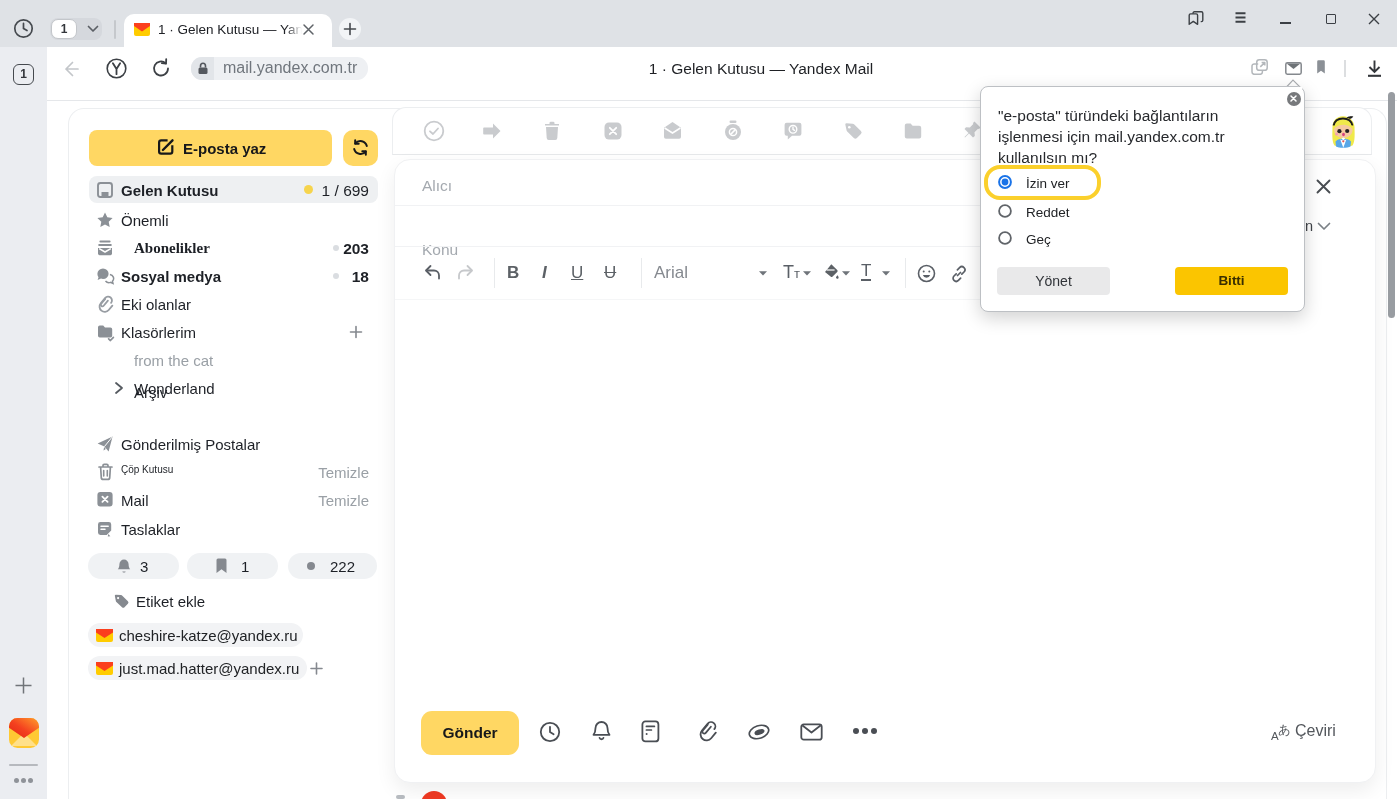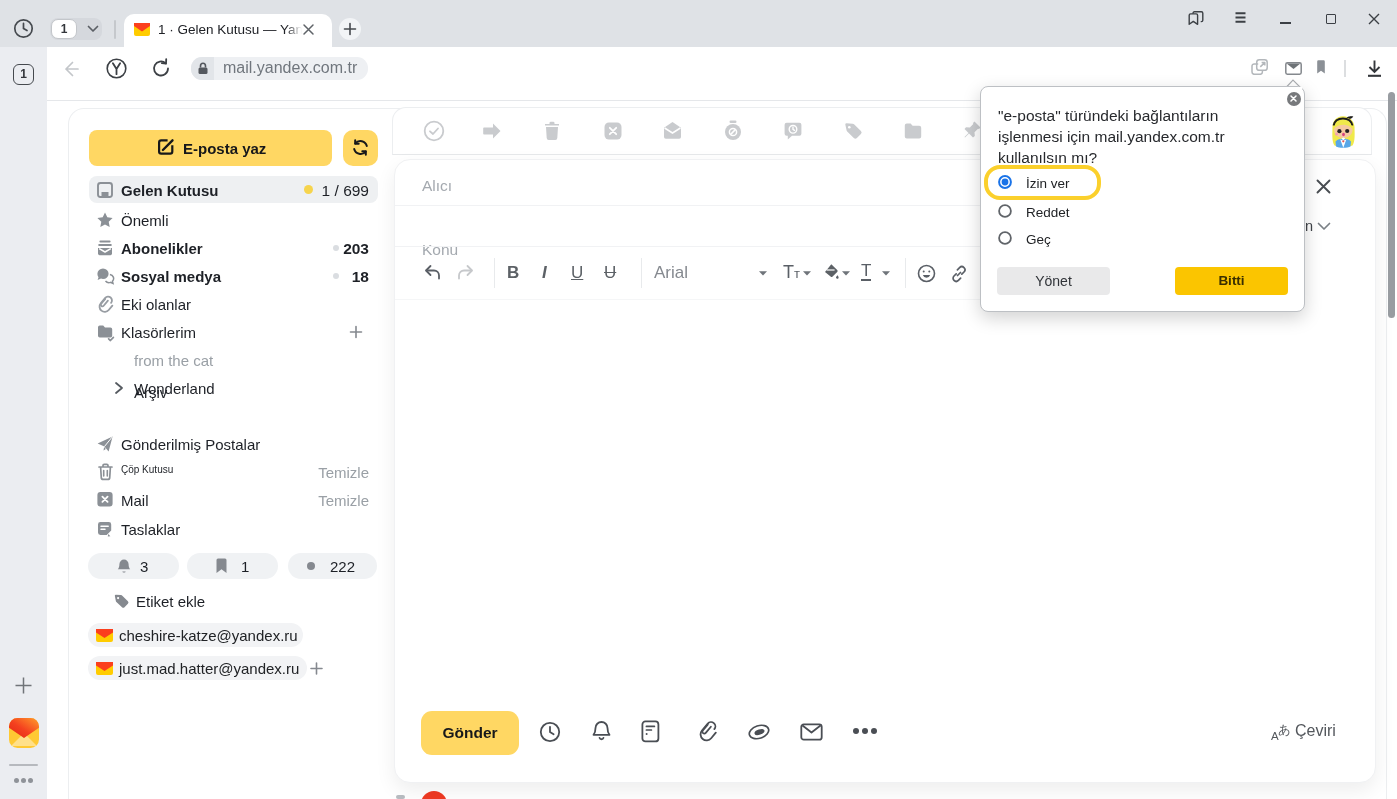--- a/index.html
+++ b/index.html
@@ -76,20 +76,21 @@
   </svg>
 
   <div class="abs" style="left:191px;top:57px;width:177px;height:23px;background:#eef0f3;border-radius:11px;"></div>
   <div class="abs" style="left:191px;top:57px;width:23px;height:23px;background:#e2e5e9;border-radius:11px 0 0 11px;"></div>
   <svg class="abs" style="left:197px;top:62px;" width="12" height="13" viewBox="0 0 12 13">
     <rect x="1.5" y="5.5" width="9" height="6.5" rx="1.5" fill="#54585e"></rect>
     <path d="M3.5 5.5 V4 a2.5 2.8 0 0 1 5 0 V5.5" fill="none" stroke="#54585e" stroke-width="1.6"></path>
   </svg>
   <div class="abs" style="left:223px;top:59px;font-size:16px;color:#70767d;">mail.yandex.com.tr</div>
 
+  <div class="abs" style="left:500px;top:60px;width:522px;text-align:center;font-size:15.5px;color:#1f2125;">1 · Gelen Kutusu — Yandex Mail</div>
 
   <svg class="abs" style="left:1251px;top:59px;" width="18" height="16" viewBox="0 0 18 16">
     <rect x="5.7" y="0.8" width="10.5" height="10.5" rx="2.6" fill="none" stroke="#b3b7bb" stroke-width="1.5"></rect>
     <path d="M9.3 7.9 L13.6 3.6 M10.6 3.4 h3.2 v3.2" fill="none" stroke="#b3b7bb" stroke-width="1.5" stroke-linejoin="round"></path>
     <path d="M7.2 4.9 H3.2 a2.2 2.2 0 0 0 -2.2 2.2 v6 a2.2 2.2 0 0 0 2.2 2.2 h6 a2.2 2.2 0 0 0 2.2 -2.2 v-1.6" fill="none" stroke="#b3b7bb" stroke-width="1.5"></path>
   </svg>
   <svg class="abs" style="left:1285px;top:62px;" width="17" height="13" viewBox="0 0 17 13">
     <rect x="0.8" y="0.8" width="15.4" height="11.4" rx="1.6" fill="none" stroke="#84888d" stroke-width="1.5"></rect>
     <path d="M1.6 1.4 L8.5 7 L15.4 1.4 Z" fill="#6f7478"></path>
   </svg>
@@ -160,21 +161,21 @@
       <path d="M9 1.5 L11.3 6.3 L16.6 7 L12.7 10.7 L13.7 16 L9 13.4 L4.3 16 L5.3 10.7 L1.4 7 L6.7 6.3 Z" fill="#8b9096"></path>
     </svg>
     <div class="abs" style="left:121px;top:212px;font-size:15px;color:#1d2026;">Önemli</div>
 
     <svg class="abs" style="left:96px;top:239px;" width="18" height="18" viewBox="0 0 18 18">
       <rect x="3.4" y="1.6" width="11.2" height="2" rx="1" fill="#8b9096"></rect>
       <rect x="2.2" y="5" width="13.6" height="2.1" rx="1" fill="#8b9096"></rect>
       <path d="M2 9 h14 v5.5 a1.8 1.8 0 0 1 -1.8 1.8 h-10.4 a1.8 1.8 0 0 1 -1.8 -1.8 Z" fill="#8b9096"></path>
       <path d="M3.2 9.6 L9 13 L14.8 9.6" fill="none" stroke="#fff" stroke-width="1.5" stroke-linejoin="round"></path>
     </svg>
-    <div class="abs" style="left:121px;top:240px;font-size:15px;font-weight:700;color:#1d2026;">Abonelikler</div>
+    <div class="abs" style="left:134px;top:240px;font-size:15px;font-weight:700;color:#1d2026;font-family:Liberation Serif, serif;">Abonelikler</div>
     <div class="abs" style="left:333px;top:245px;width:6px;height:6px;border-radius:50%;background:#dadde1;"></div>
     <div class="abs" style="left:240px;top:240px;width:129px;text-align:right;font-size:15.5px;font-weight:700;color:#1d2026;">203</div>
 
     <svg class="abs" style="left:96px;top:267px;" width="19" height="18" viewBox="0 0 19 18">
       <path d="M7 1.5 a5.6 5.2 0 0 1 5.6 5.2 a5.6 5.2 0 0 1 -5.6 5.2 a6.4 6.4 0 0 1 -2 -0.3 L1.6 13 l0.9 -2.8 A5.2 5.2 0 0 1 1.4 6.7 A5.6 5.2 0 0 1 7 1.5 Z" fill="#8b9096"></path>
       <path d="M13.9 7.4 a4.3 4.1 0 0 1 2.5 6.9 l0.6 2.2 -2.6 -1.1 a4.6 4.6 0 0 1 -4.9 -1.4" fill="none" stroke="#8b9096" stroke-width="1.5"></path>
     </svg>
     <div class="abs" style="left:121px;top:268px;font-size:15px;font-weight:700;color:#1d2026;">Sosyal medya</div>
     <div class="abs" style="left:333px;top:273px;width:6px;height:6px;border-radius:50%;background:#dadde1;"></div>
     <div class="abs" style="left:240px;top:268px;width:129px;text-align:right;font-size:15.5px;font-weight:700;color:#1d2026;">18</div>

